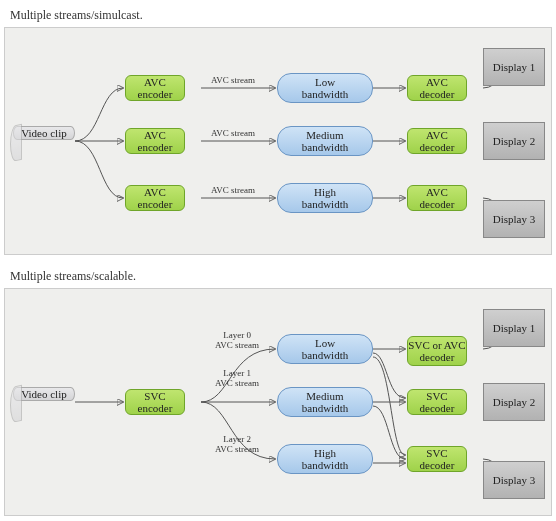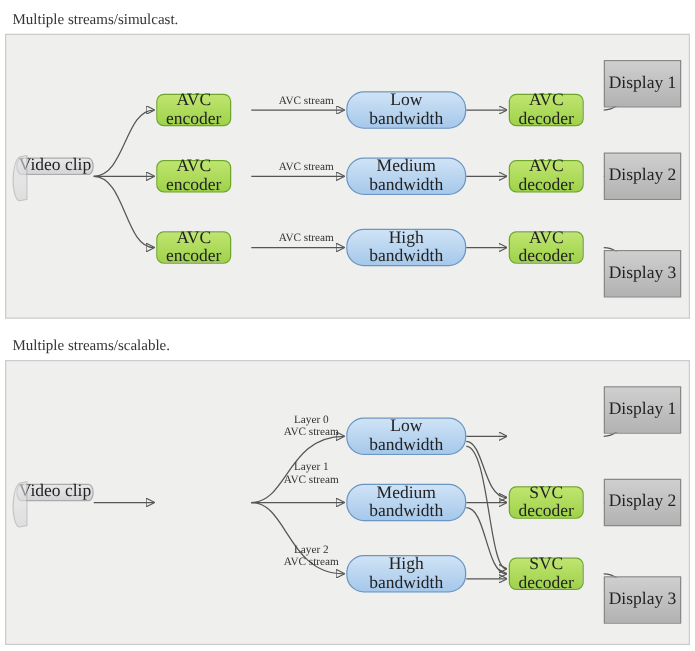--- a/index.html
+++ b/index.html
@@ -19,21 +19,21 @@
     background: #efefed;
     border: 1px solid #ccc;
     margin: 0 4px 6px 4px;
     position: relative;
     width: 546px;
     height: 226px;
     overflow: hidden;
   }
   .node {
     position: absolute;
-    font-size: 14px;
+    font-size: 11px;
     color: #222;
     display: flex;
     align-items: center;
     justify-content: center;
     text-align: center;
     line-height: 1.1;
     box-sizing: border-box;
   }
   
   .video-clip {
@@ -80,21 +80,20 @@
     color:#222;
   }
   
   .edge-label {
     position: absolute;
     font-size: 9px;
     color: #333;
     text-align: center;
     line-height: 1.1;
     background: transparent;
-    margin-left: 12px;
   }
   svg.wires {
     position: absolute;
     left: 0; top: 0;
     width: 100%;
     height: 100%;
     pointer-events: none;
   }
   svg path, svg line {
     stroke: #555;
@@ -211,35 +210,40 @@
 
     <path d="M478,60  C495,60 495,40 510,40" marker-end="url(#ah2)"></path>
     <path d="M478,113 L510,113" marker-end="url(#ah2)"></path>
     <path d="M478,170 C495,170 495,190 510,190" marker-end="url(#ah2)"></path>
   </svg>
 
   <div class="node video-clip" style="left:8px; top:98px;">
     <span>Video clip</span>
   </div>
 
+  <div class="node green-box" style="left:120px; top:100px;">
+      <span>SVC encoder</span>
+    </div>
 
   <div class="edge-label" style="left:210px; top:42px; white-space:pre; text-align:center;">Layer 0
 AVC stream</div>
   <div class="edge-label" style="left:210px; top:80px; white-space:pre; text-align:center;">Layer 1
 AVC stream</div>
   <div class="edge-label" style="left:210px; top:146px; white-space:pre; text-align:center;">Layer 2
 AVC stream</div>
 
   <div class="node blue-box" style="left:272px; top:45px; white-space:pre;"><span>Low
 bandwidth</span></div>
   <div class="node blue-box" style="left:272px; top:98px; white-space:pre;"><span>Medium
 bandwidth</span></div>
   <div class="node blue-box" style="left:272px; top:155px; white-space:pre;"><span>High
 bandwidth</span></div>
 
+  <div class="node green-box" style="left:402px; top:47px; white-space:pre; height:30px;"><span>SVC or AVC
+decoder</span></div>
   <div class="node green-box" style="left:402px; top:100px;">
       <span>SVC decoder</span>
     </div>
   <div class="node green-box" style="left:402px; top:157px;">
       <span>SVC decoder</span>
     </div>
 
   <div class="node grey-box" style="left:478px; top:20px;">
       <span>Display 1</span>
     </div>

